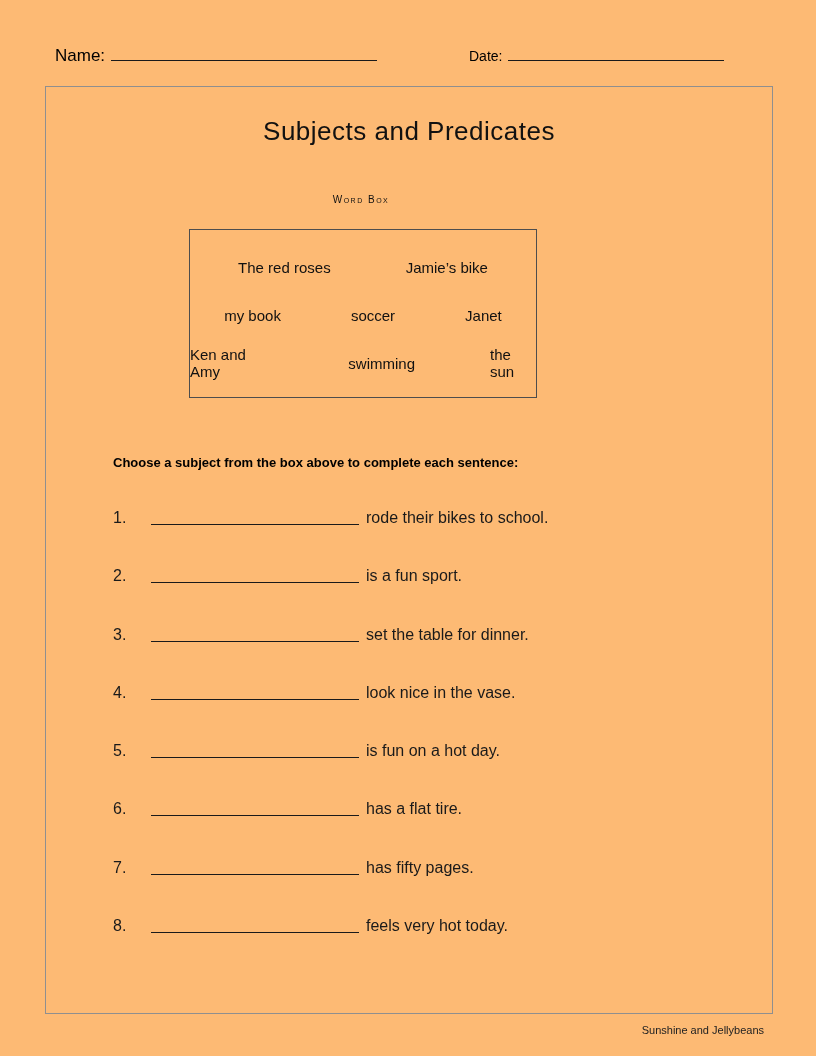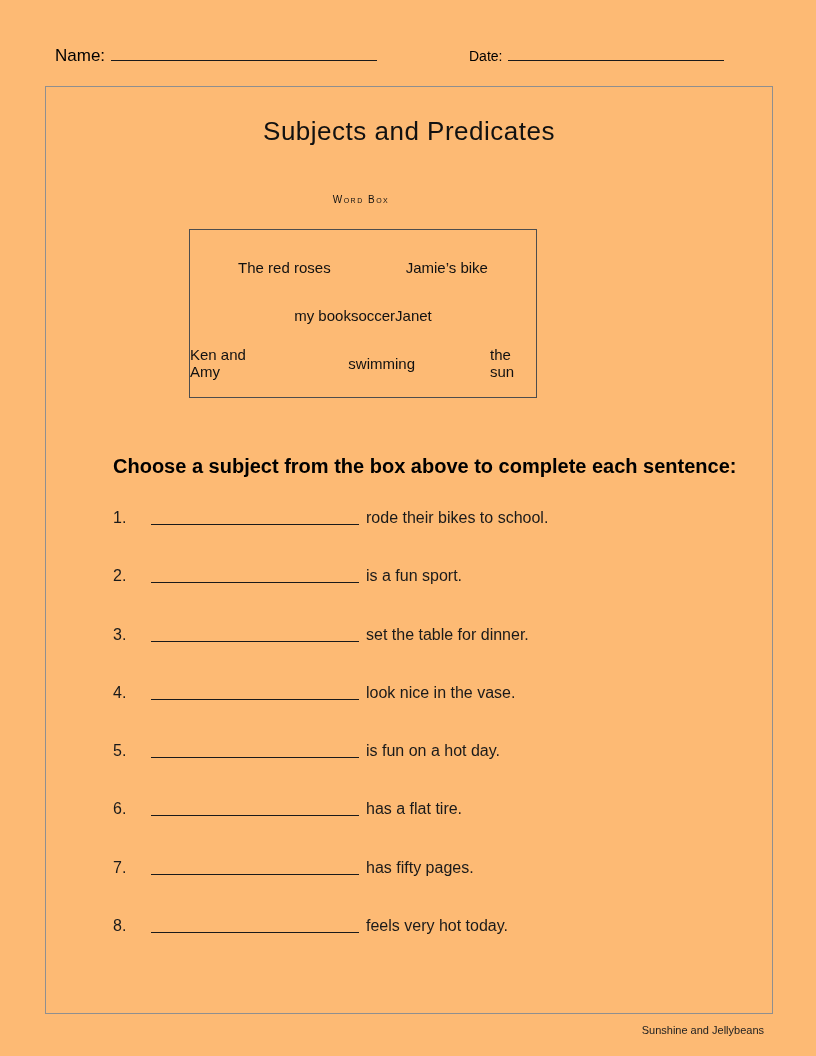--- a/index.html
+++ b/index.html
@@ -67,28 +67,28 @@
   }
   .wb-row {
     display: flex;
     justify-content: center;
     align-items: center;
     height: 48px;
     font-size: 15px;
     color: #111;
   }
   .wb-row-1 { gap: 75px; }
-  .wb-row-2 { }
+  .wb-row-2 { gap: 70px; }
   .wb-row-3 { gap: 75px; align-items: center; }
 
   
   .instruction {
     position: absolute;
     left: 113px; top: 455px;
-    font-size: 20px;
+    font-size: 13px;
     font-weight: bold;
     color: #000;
   }
 
   
   .sentences {
     position: absolute;
     left: 113px; top: 509px;
     width: 560px;
     list-style: none;

